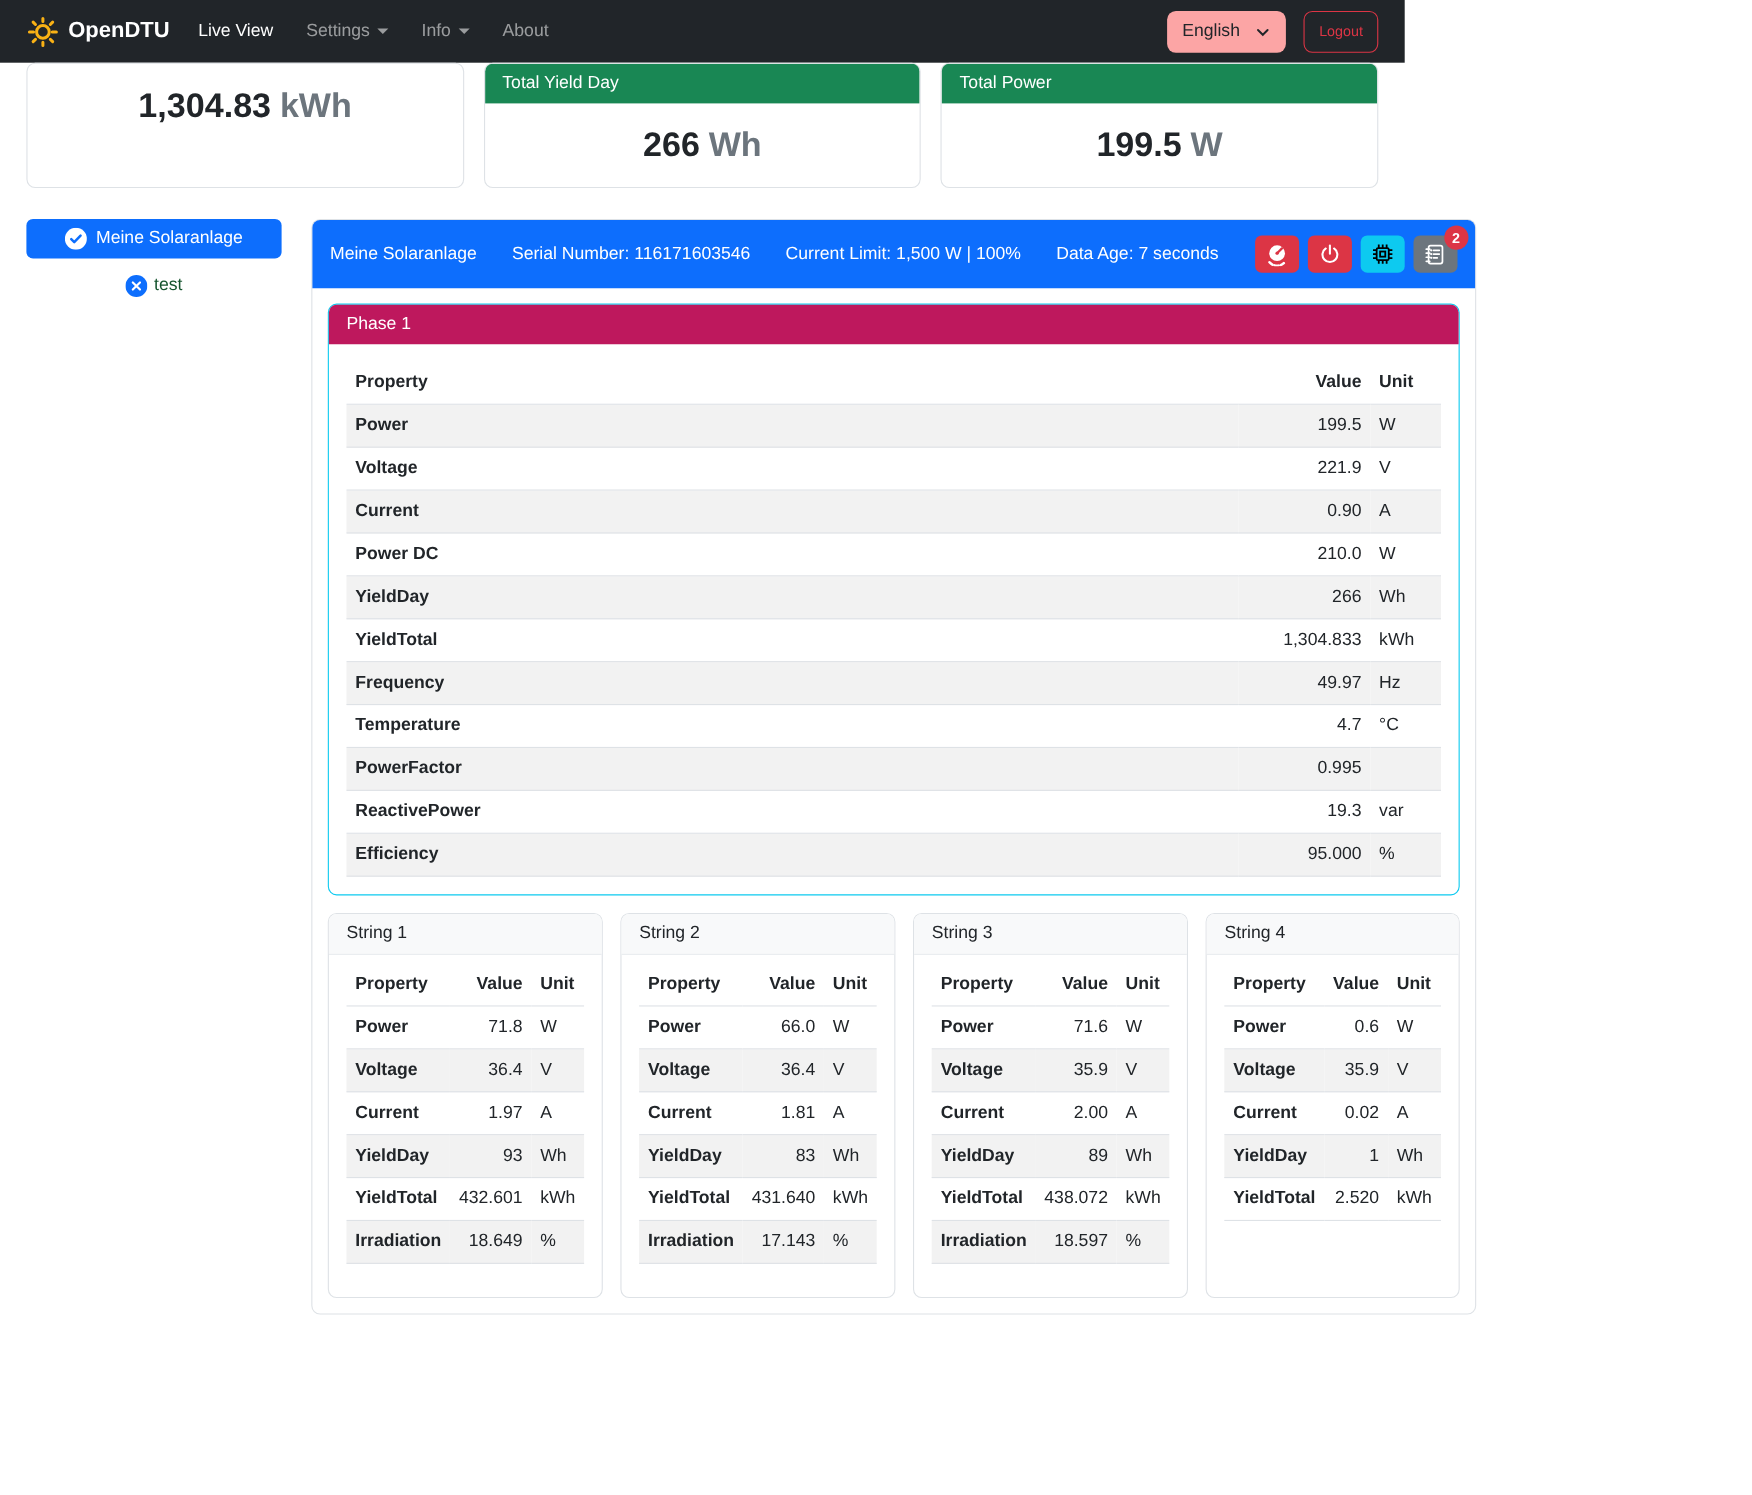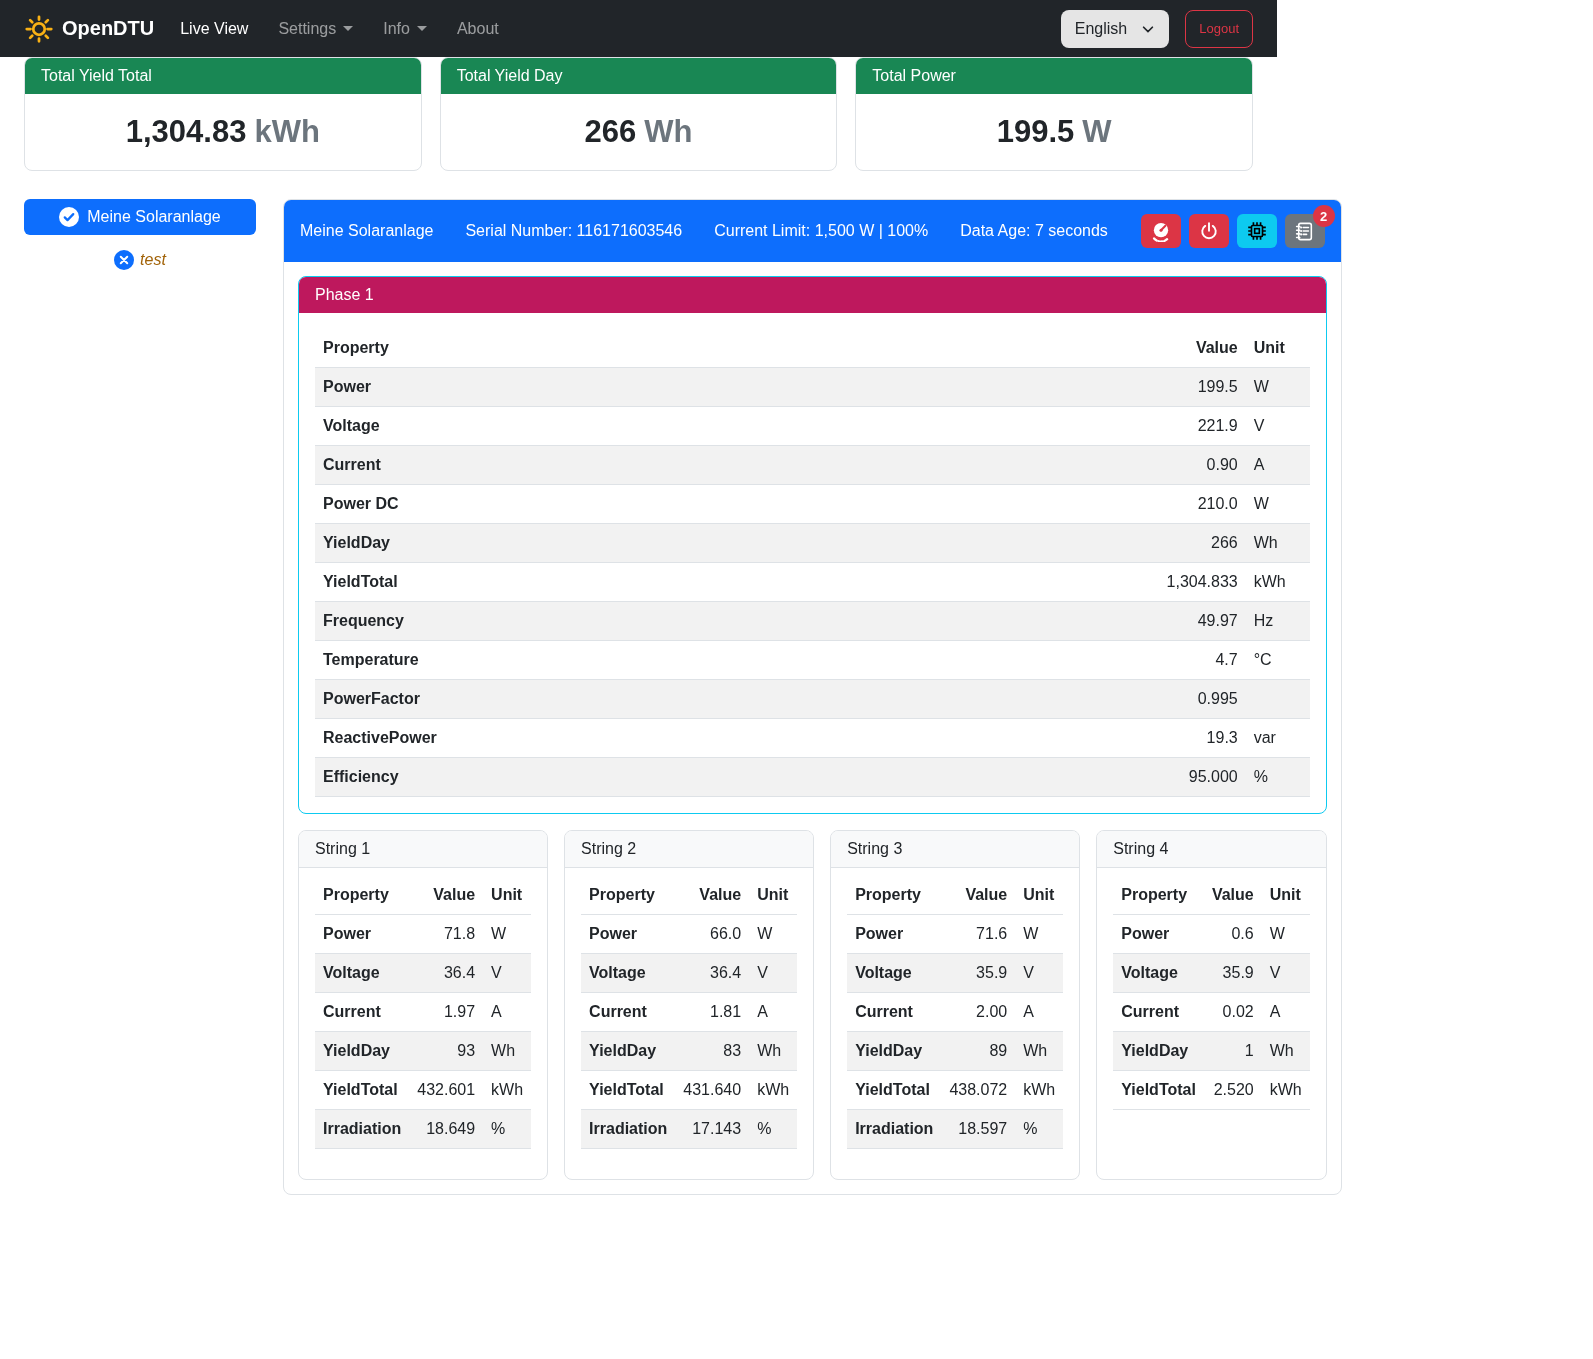--- a/index.html
+++ b/index.html
@@ -6,42 +6,42 @@
   body { font-family:"Liberation Sans", sans-serif; background:#fff; color:#212529; }
   .page { width:1277px; }
 
   
   .navbar { height:57px; background:#212529; display:flex; align-items:center; padding:0 24px; }
   .brand { display:flex; align-items:center; gap:8px; color:#fff; font-size:20px; font-weight:700; margin-right:26px; }
   .nav-links { display:flex; align-items:center; gap:30px; flex:1; }
   .nav-link { font-size:16px; color:rgba(255,255,255,.55); text-decoration:none; cursor:pointer; display:flex; align-items:center; }
   .nav-link.active { color:#fff; }
   .caret { display:inline-block; margin-left:7px; width:0; height:0; border-left:5px solid transparent; border-right:5px solid transparent; border-top:5px solid currentColor; }
-  .lang-select { background:#e5e5e5; color:#212529; border-radius:8px; height:38px; display:flex; align-items:center; gap:14px; padding:0 14px; font-size:16px; margin-right:16px; cursor:pointer; }
+  .lang-select { background:#fca5a5; color:#212529; border-radius:8px; height:38px; display:flex; align-items:center; gap:14px; padding:0 14px; font-size:16px; margin-right:16px; cursor:pointer; }
   .btn-logout { background:transparent; border:1px solid #dc3545; color:#dc3545; font-size:13px; border-radius:8px; height:38px; padding:0 13px; cursor:pointer; font-family:inherit; }
 
   
   .container { margin:0 24px 26px 24px; max-width:1520px; }
   h1.page-title { font-size:40px; font-weight:600; margin:16px 0 18px 0; letter-spacing:-.5px; }
 
   
   .summary-row { display:grid; grid-template-columns:repeat(3,1fr); gap:18px; }
   .card { border:1px solid #dee2e6; border-radius:8px; background:#fff; overflow:hidden; }
   .card-header-success { background:#198754; color:#fff; font-size:16px; padding:9px 16px; }
   .summary-body { padding:20px 16px; text-align:center; font-size:31px; }
   .summary-value { font-weight:700; color:#212529; }
   .summary-unit { font-weight:600; color:#6c757d; margin-left:8px; }
 
   
   .main-row { display:grid; grid-template-columns:232px 1fr; gap:27px; margin-top:28px; align-items:start; }
 
   
   .inv-btn { width:100%; background:#0d6efd; border:none; color:#fff; font-size:16px; font-family:inherit;
              border-radius:6px; padding:8px 10px; display:flex; align-items:center; justify-content:center; gap:8px; cursor:pointer; }
-  .inv-link { margin-top:15px; display:flex; align-items:center; justify-content:center; gap:6px; color:#a16207; font-size:16px; cursor:pointer;font-style:italic; }
+  .inv-link { margin-top:15px; display:flex; align-items:center; justify-content:center; gap:6px; color:#14532d; font-size:16px; cursor:pointer; }
   .icon-20 { width:20px; height:20px; display:inline-block; flex:0 0 auto; }
 
   
   .panel { border:1px solid #dee2e6; border-radius:8px; }
   .panel-header { background:#0d6efd; color:#fff; border-radius:7px 7px 0 0; display:flex; align-items:center;
                   column-gap:32px; padding:14px 16px; font-size:16px; }
   .hdr-actions { margin-left:auto; display:flex; gap:8px; }
   .icon-btn { width:40px; height:34px; border:none; border-radius:6px; display:flex; align-items:center; justify-content:center; cursor:pointer; position:relative; }
   .icon-btn.danger { background:#dc3545; }
   .icon-btn.info { background:#0dcaf0; }
@@ -116,21 +116,20 @@
       </span>
     </div>
     <button class="btn-logout">Logout</button>
   </nav>
 
   <div class="container">
 
 
     <div class="summary-row">
       <div class="card">
-        <div class="card-header-success">Total Yield Total</div>
         <div class="summary-body">
           <span class="summary-value">1,304.83</span><span class="summary-unit">kWh</span>
         </div>
       </div>
       <div class="card">
         <div class="card-header-success">Total Yield Day</div>
         <div class="summary-body">
           <span class="summary-value">266</span><span class="summary-unit">Wh</span>
         </div>
       </div>

